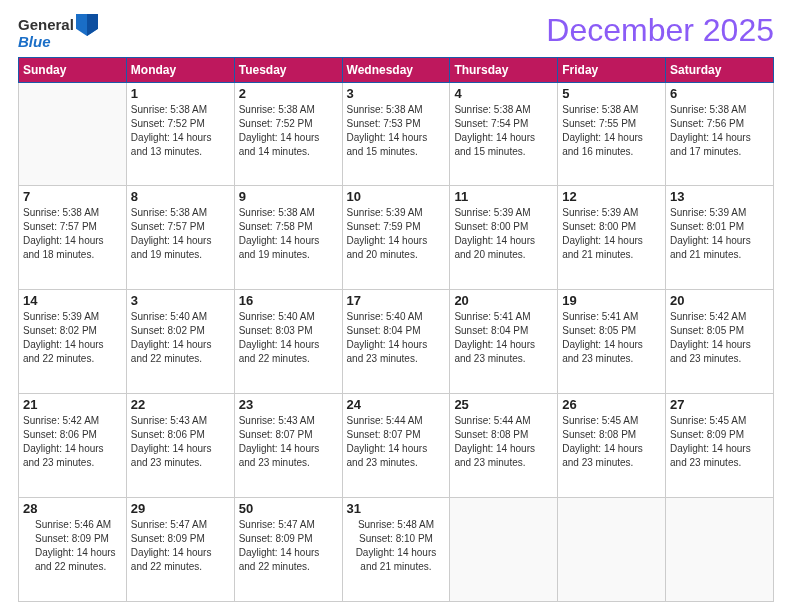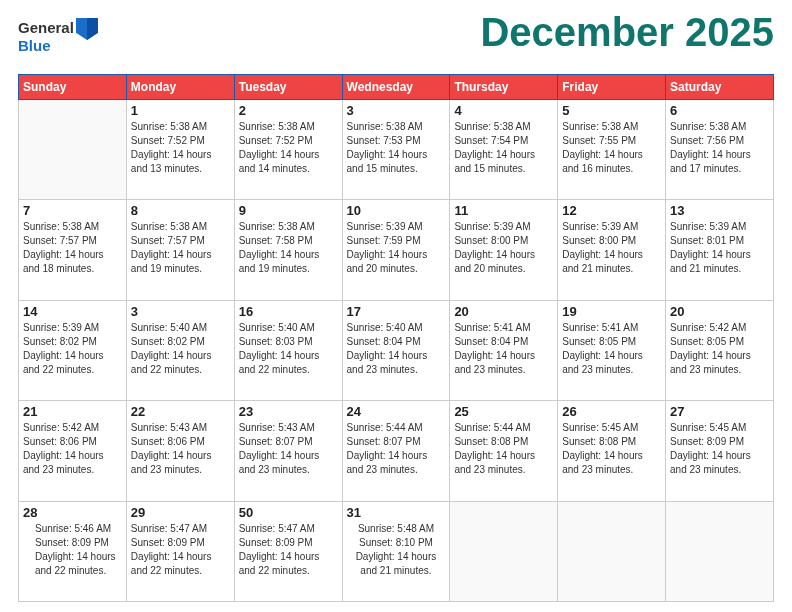--- a/index.html
+++ b/index.html
@@ -13,22 +13,22 @@
     .page {
       width: 792px;
       height: 612px;
       padding: 10px 18px 10px 18px;
       display: flex;
       flex-direction: column;
     }
     .header {
       display: flex;
       justify-content: space-between;
-      align-items: flex-end;
-      margin-bottom: 20px;
+      align-items: center;
+      margin-bottom: 6px;
     }
     .logo {
       display: flex;
       align-items: center;
       margin-top: 4px;
     }
     .logo-text {
       font-size: 15px;
       font-weight: bold;
       line-height: 1.1;
@@ -37,38 +37,38 @@
     .logo-blue { color: #1a6ec7; }
     .logo-icon {
       width: 22px;
       height: 22px;
       margin-left: 2px;
     }
     .title-block {
       text-align: right;
     }
     .month-title {
-      font-size: 40px;
-      font-weight: bold;
-      color: #0f766e;
+      font-size: 32px;
+      font-weight: normal;
+      color: #8b5cf6;
       line-height: 1.1;
     }
     .location {
       font-size: 14px;
       color: #444;
     }
     .calendar {
       flex: 1;
       border: 1px solid #bbb;
       border-collapse: collapse;
       width: 100%;
       table-layout: fixed;
     }
     .calendar th {
-      background: #ef4444;
+      background: #be185d;
       color: #fff;
       font-size: 12px;
       font-weight: bold;
       padding: 5px 4px;
       border: 1px solid #1a5aaa;
       text-align: left;
     }
     .calendar td {
       border: 1px solid #ccc;
       vertical-align: top;
@@ -99,21 +99,21 @@
   <div class="header">
     <div class="logo">
       <div>
         <div style="display:flex;align-items:center;">
           <span class="logo-text logo-general">General</span>
           <svg class="logo-icon" viewBox="0 0 30 30" xmlns="http://www.w3.org/2000/svg">
             <polygon points="0,0 30,0 30,20 15,30 0,20" fill="#1a6ec7"></polygon>
             <polygon points="15,0 30,0 30,20 15,30" fill="#0d4fa0"></polygon>
           </svg>
         </div>
-        <span class="logo-text logo-blue" style="display:block;margin-top:-2px;">Blue</span>
+        <span class="logo-text logo-blue" style="display:block;margin-top:-2px;font-style:italic;">Blue</span>
       </div>
     </div>
     <div class="title-block">
       <div class="month-title">December 2025</div>
     </div>
   </div>
 
   <table class="calendar">
     <thead>
       <tr>

